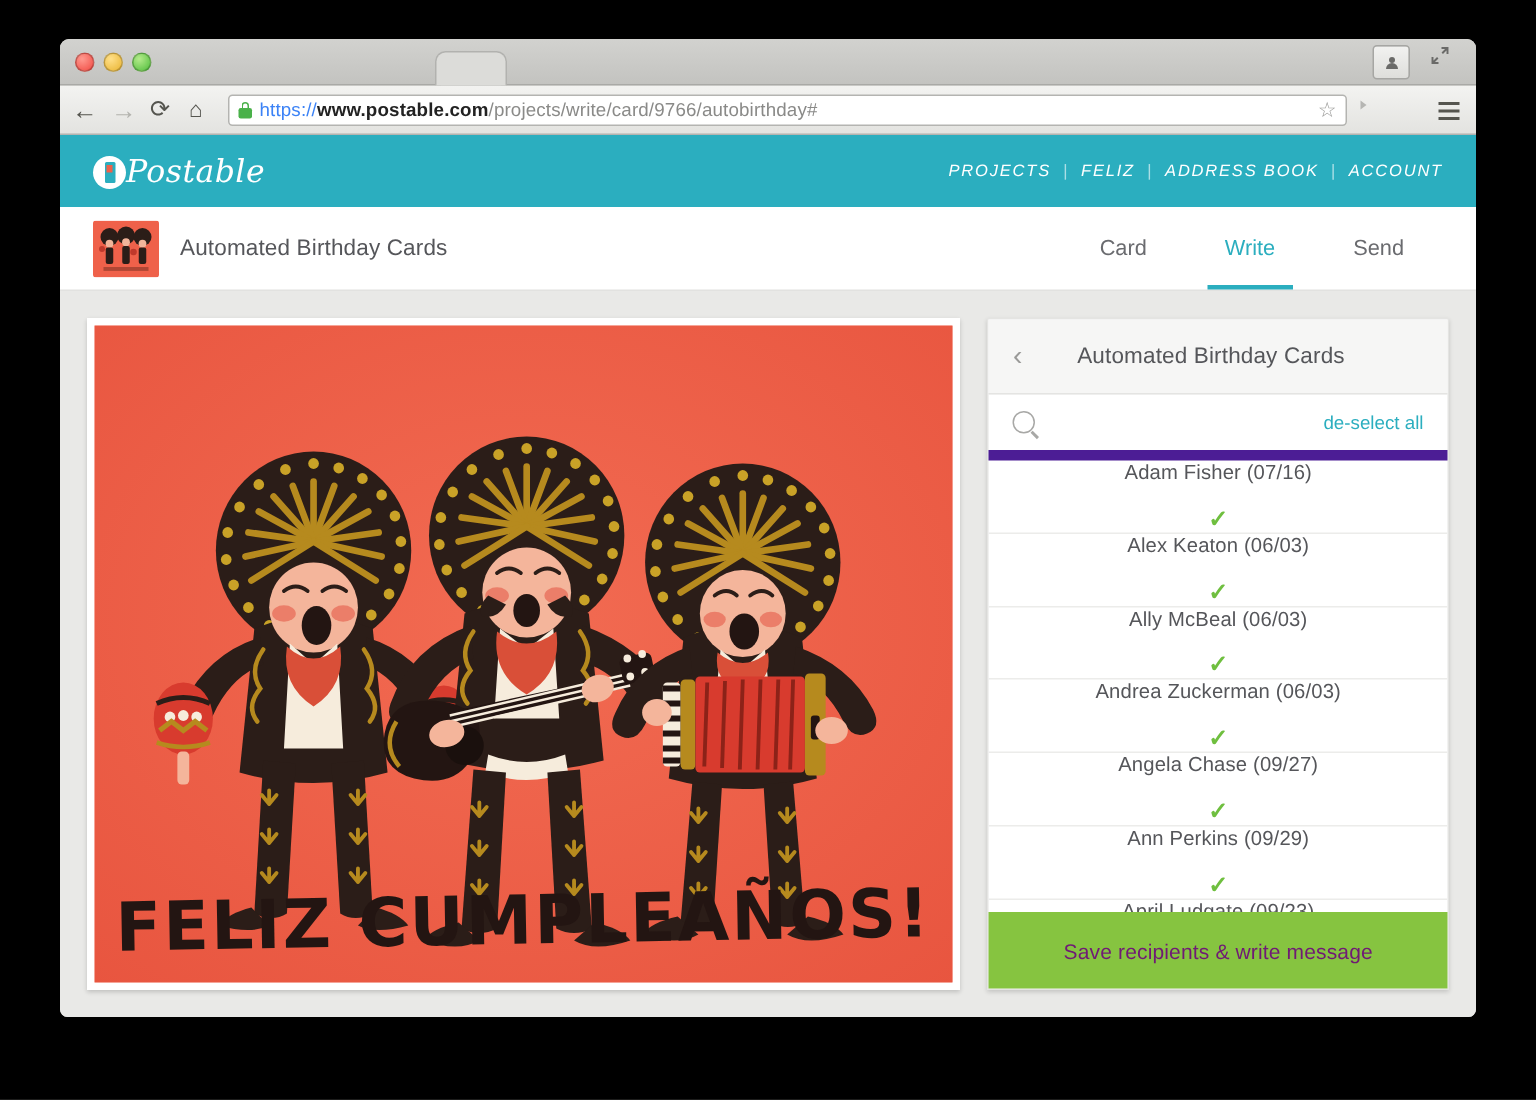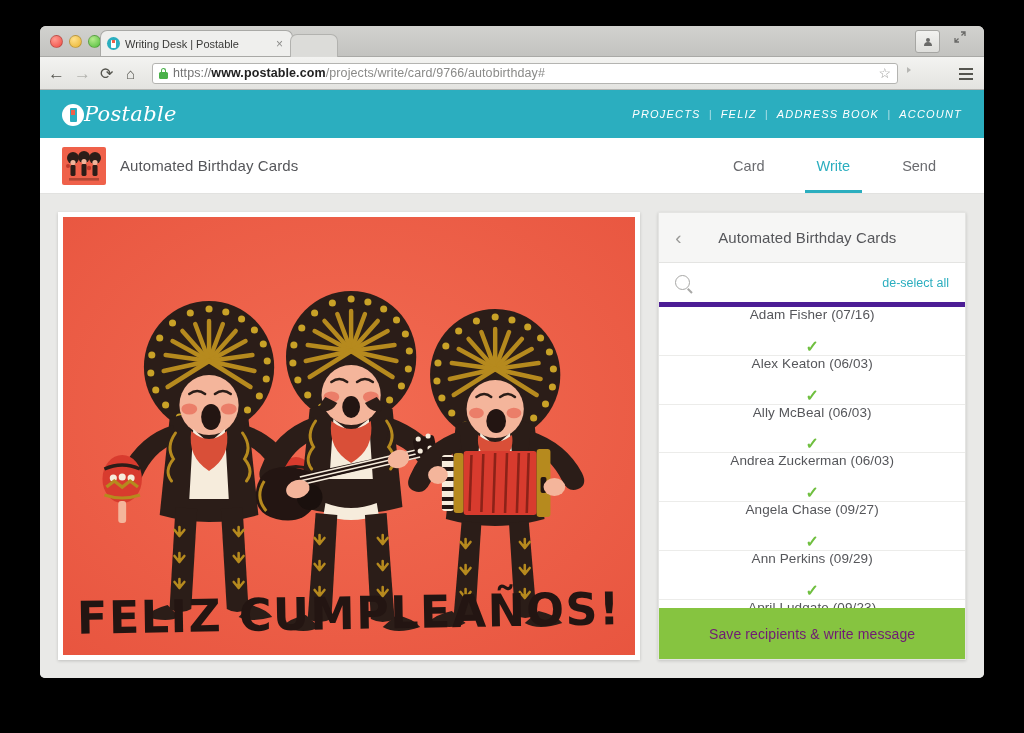--- a/index.html
+++ b/index.html
@@ -55,21 +55,21 @@
   .home{font-size:15px;line-height:17px;color:#55554f;}
 
   .omnibox{flex:1;height:21px;background:#fff;border:1px solid #b4b4b1;border-radius:3px;
     display:flex;align-items:center;padding:0 6px;gap:5px;box-sizing:border-box;}
   .lock{width:9px;height:11px;position:relative;flex:0 0 auto;}
   .lock::before{content:"";position:absolute;left:0;bottom:0;width:9px;height:7px;
     background:#4ab14a;border-radius:1.5px;}
   .lock::after{content:"";position:absolute;left:2px;top:0;width:5px;height:5px;
     border:1.6px solid #4ab14a;border-bottom:none;border-radius:3px 3px 0 0;box-sizing:border-box;}
   .url{font-size:12.5px;white-space:nowrap;overflow:hidden;letter-spacing:.1px;}
-  .url .scheme{color:#737373;}
+  .url .scheme{color:#3b82f6;}
   .url .host{color:#222;font-weight:bold;}
   .url .path{color:#8a8a88;}
   .star{font-size:14px;color:#9a9a98;margin-left:auto;}
 
   .tbicon{width:17px;height:17px;position:relative;flex:0 0 auto;}
   .cam{width:14px;height:11px;background:#b6b6b3;border-radius:2px;position:relative;margin-top:3px;}
   .cam::after{content:"";position:absolute;right:-4px;top:2.5px;border-left:4px solid #b6b6b3;
     border-top:3px solid transparent;border-bottom:3px solid transparent;}
   .rainbow{width:16px;height:9px;margin-top:5px;border-radius:8px 8px 0 0;
     background:conic-gradient(from 270deg at 50% 100%,#2f8ddc 0deg,#49b04a 36deg,#f2c12e 72deg,#e8632b 108deg,#d13b3b 144deg,#2f8ddc 180deg);}
@@ -112,21 +112,21 @@
 
   
   .panel{width:310px;background:#fff;box-shadow:0 1px 3px rgba(0,0,0,.16);
     display:flex;flex-direction:column;position:relative;height:448px;box-sizing:border-box;
     border:1px solid #e4e4e2;}
   .panel-head{height:50px;background:#f6f6f5;border-bottom:1px solid #e4e4e2;
     display:flex;align-items:center;padding:0 16px;box-sizing:border-box;flex:0 0 auto;}
   .back-chev{font-size:19px;color:#9a9a98;font-weight:300;line-height:1;}
   .panel-title{flex:1;text-align:center;font-size:15px;color:#55565a;
     margin-right:16px;letter-spacing:.1px;}
-  .search-row{height:44px;border-bottom:5px solid #4c1d95;display:flex;align-items:center;
+  .search-row{height:44px;border-bottom:7px solid #4c1d95;display:flex;align-items:center;
     padding:0 16px;box-sizing:border-box;flex:0 0 auto;justify-content:center;}
   .mag{width:13px;height:13px;border:1.6px solid #a8a8a6;border-radius:50%;position:relative;}
   .mag::after{content:"";position:absolute;right:-4px;bottom:-3px;width:6px;height:1.6px;
     background:#a8a8a6;transform:rotate(45deg);}
   .search-input{flex:1;border:none;outline:none;font-size:13px;color:#55565a;
     padding:0 8px;font-family:"Liberation Sans",sans-serif;background:transparent;}
   .deselect{font-size:12.5px;color:#2BAEBF;white-space:nowrap;}
 
   .rlist{flex:1;overflow:hidden;position:relative;}
   .ritem{height:48.8px;display:flex;align-items:center;padding:0 18px;box-sizing:border-box;
@@ -142,25 +142,20 @@
 <body>
 
 <div id="root">
   <div class="browser">
 
     <div class="tabstrip">
       <div class="lights">
         <span class="light l-red"></span>
         <span class="light l-yel"></span>
         <span class="light l-grn"></span>
-      </div>
-      <div class="tab">
-        <span class="favicon"></span>
-        <span class="ttitle">Writing Desk | Postable</span>
-        <span class="tclose">×</span>
       </div>
       <div class="tab2"></div>
       <div class="winbtn person">
         <span class="person-glyph"></span>
       </div>
       <div class="winbtn expand">
         <svg width="14" height="14" viewBox="0 0 14 14">
           <path d="M8 2h4v4M12 2L8.5 5.5M6 12H2V8M2 12l3.5-3.5" stroke="#6a6a68" stroke-width="1.3" fill="none"></path>
         </svg>
       </div>

